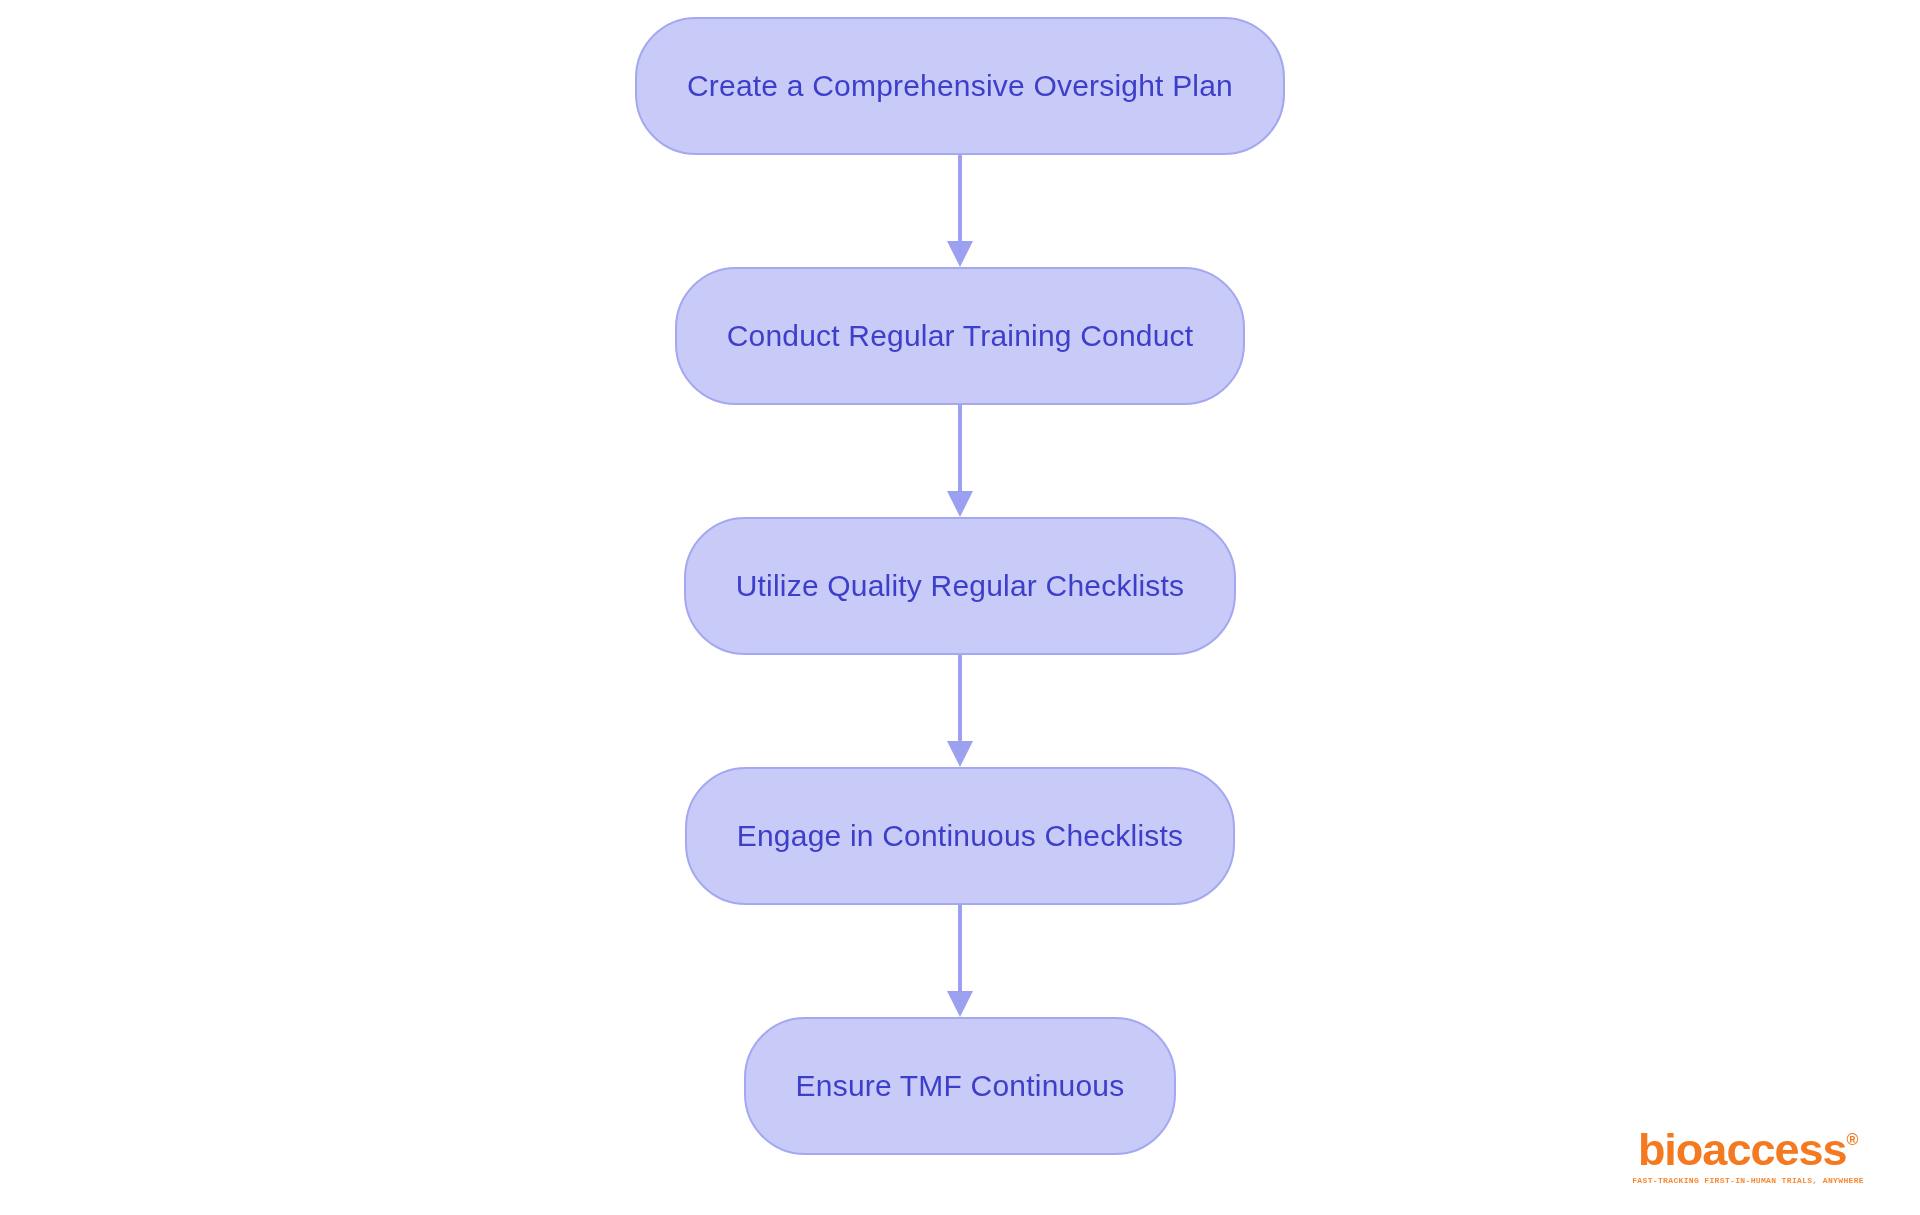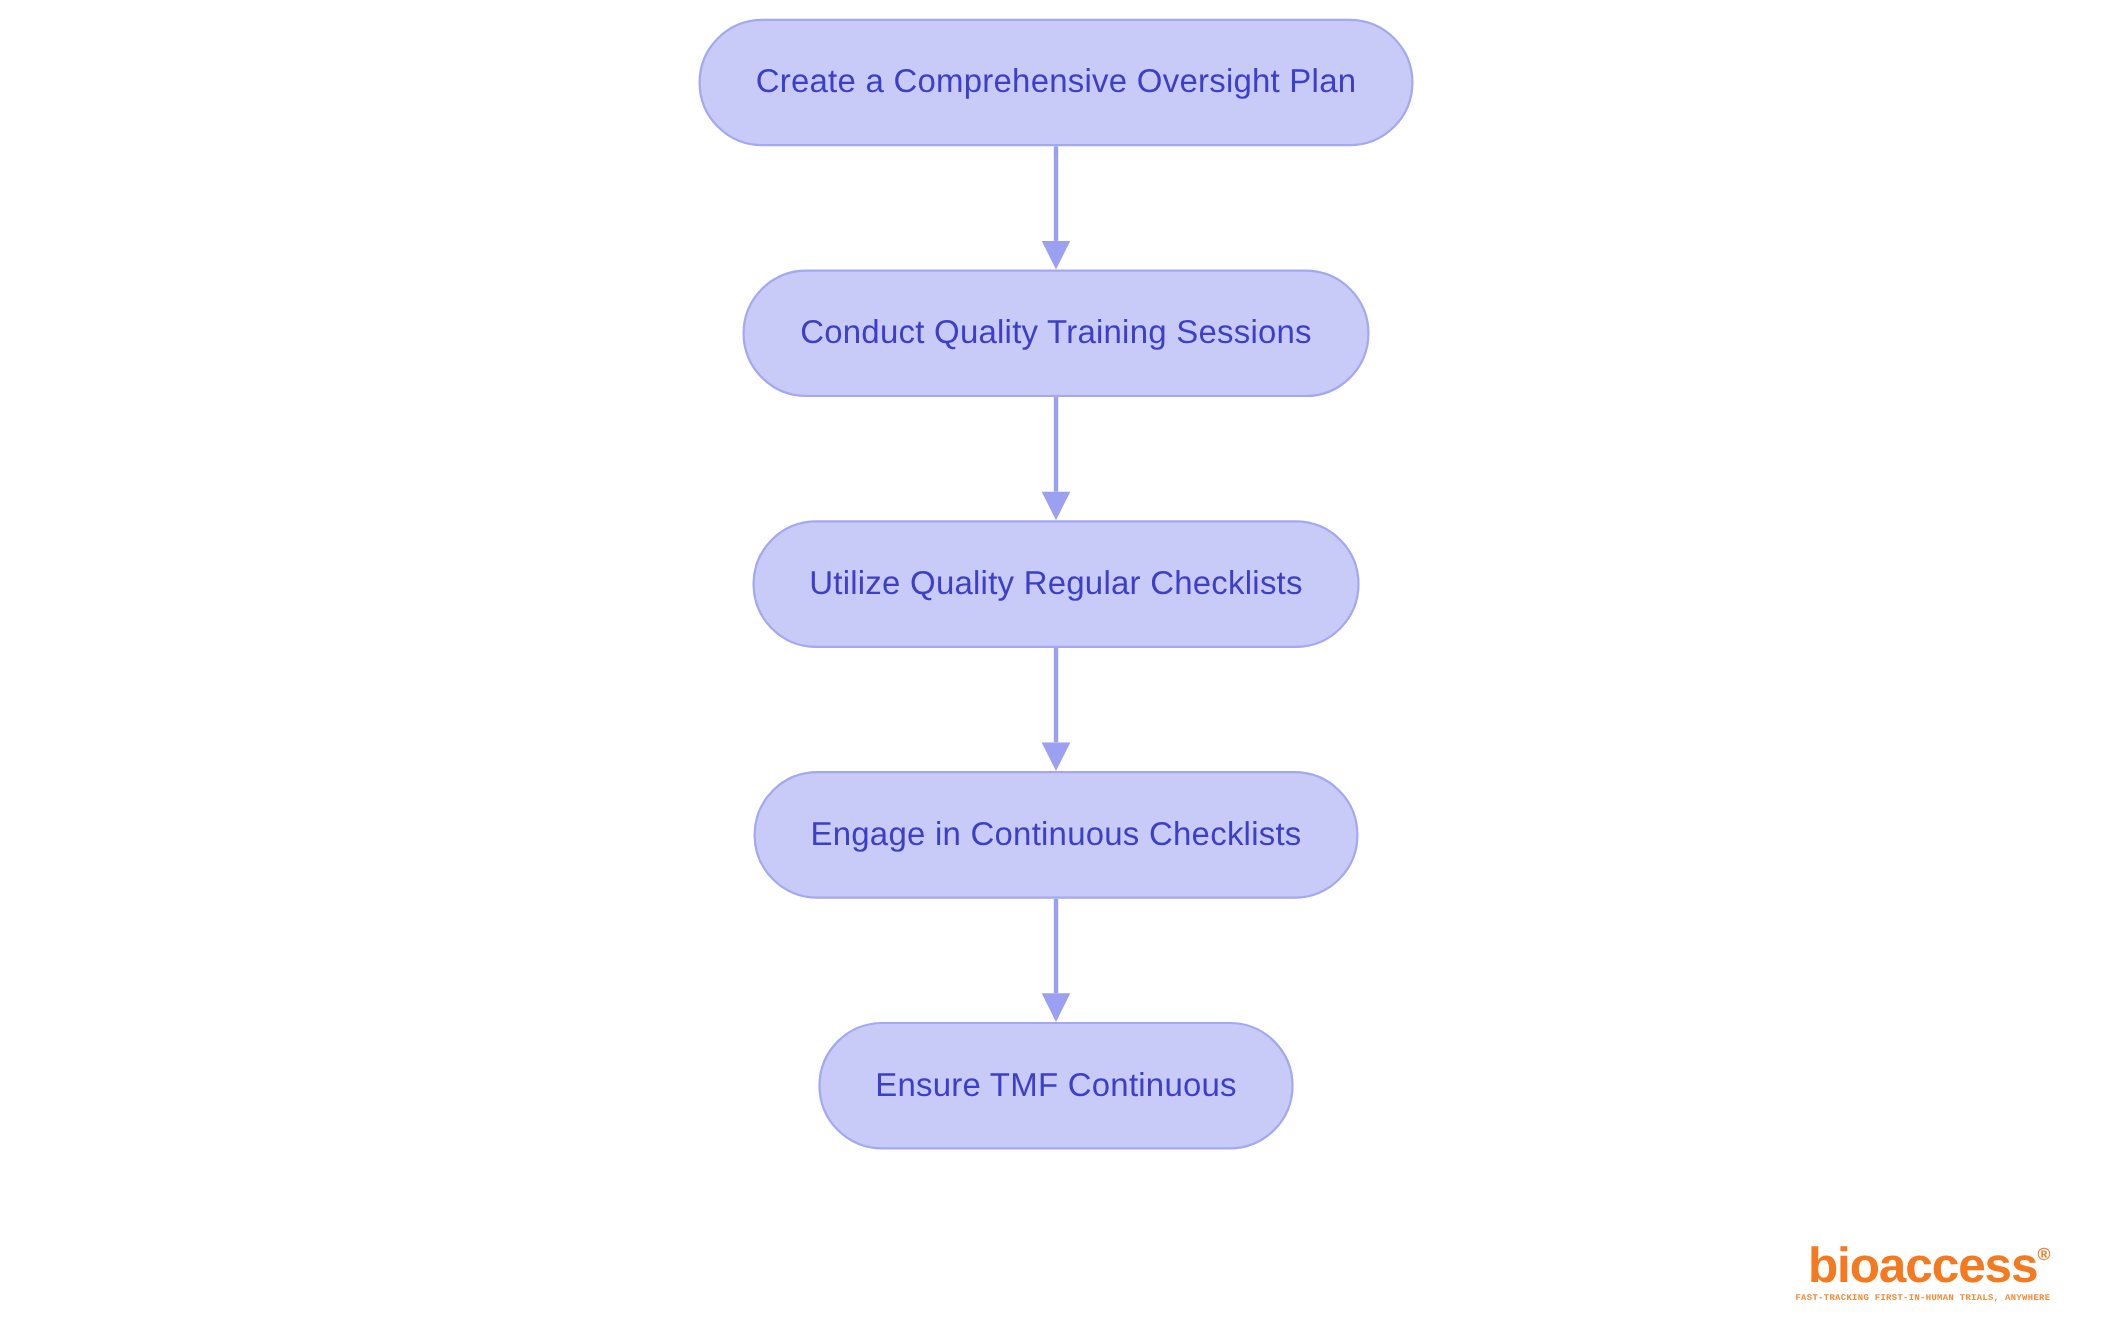--- a/index.html
+++ b/index.html
@@ -22,21 +22,21 @@
     position: absolute;
     top: 17px;
     left: 0;
     width: 100%;
     display: flex;
     flex-direction: column;
     align-items: center;
   }
   .node {
     box-sizing: border-box;
-    height: 116px;
+    height: 138px;
     border-radius: 61px;
     background: var(--node-fill, #c8caf7);
     border: 2px solid var(--node-border, #a4a8f1);
     display: flex;
     align-items: center;
     justify-content: center;
     padding: 0 50px;
     white-space: nowrap;
   }
   .node span {
@@ -59,21 +59,21 @@
     width: 0;
     height: 0;
     border-left: 13px solid transparent;
     border-right: 13px solid transparent;
     border-top: 26px solid var(--arrow, #9ba0f0);
   }
   .logo {
     position: absolute;
     right: 56px;
     bottom: 30px;
-    text-align: right;
+    text-align: center;
     margin-top: 44px;
   }
   .logo .wordmark {
     font-size: 45px;
     font-weight: bold;
     line-height: 1;
     color: var(--logo, #f4791f);
     letter-spacing: -1px;
   }
   .logo .reg {
@@ -104,21 +104,21 @@
     <div class="node">
       <span>Create a Comprehensive Oversight Plan</span>
     </div>
 
     <div class="arrow">
       <div class="shaft"></div>
       <div class="head"></div>
     </div>
 
     <div class="node">
-      <span>Conduct Quality Training Sessions</span>
+      <span>Conduct Regular Training Conduct</span>
     </div>
 
     <div class="arrow">
       <div class="shaft"></div>
       <div class="head"></div>
     </div>
 
     <div class="node">
       <span>Utilize Quality Regular Checklists</span>
     </div>

